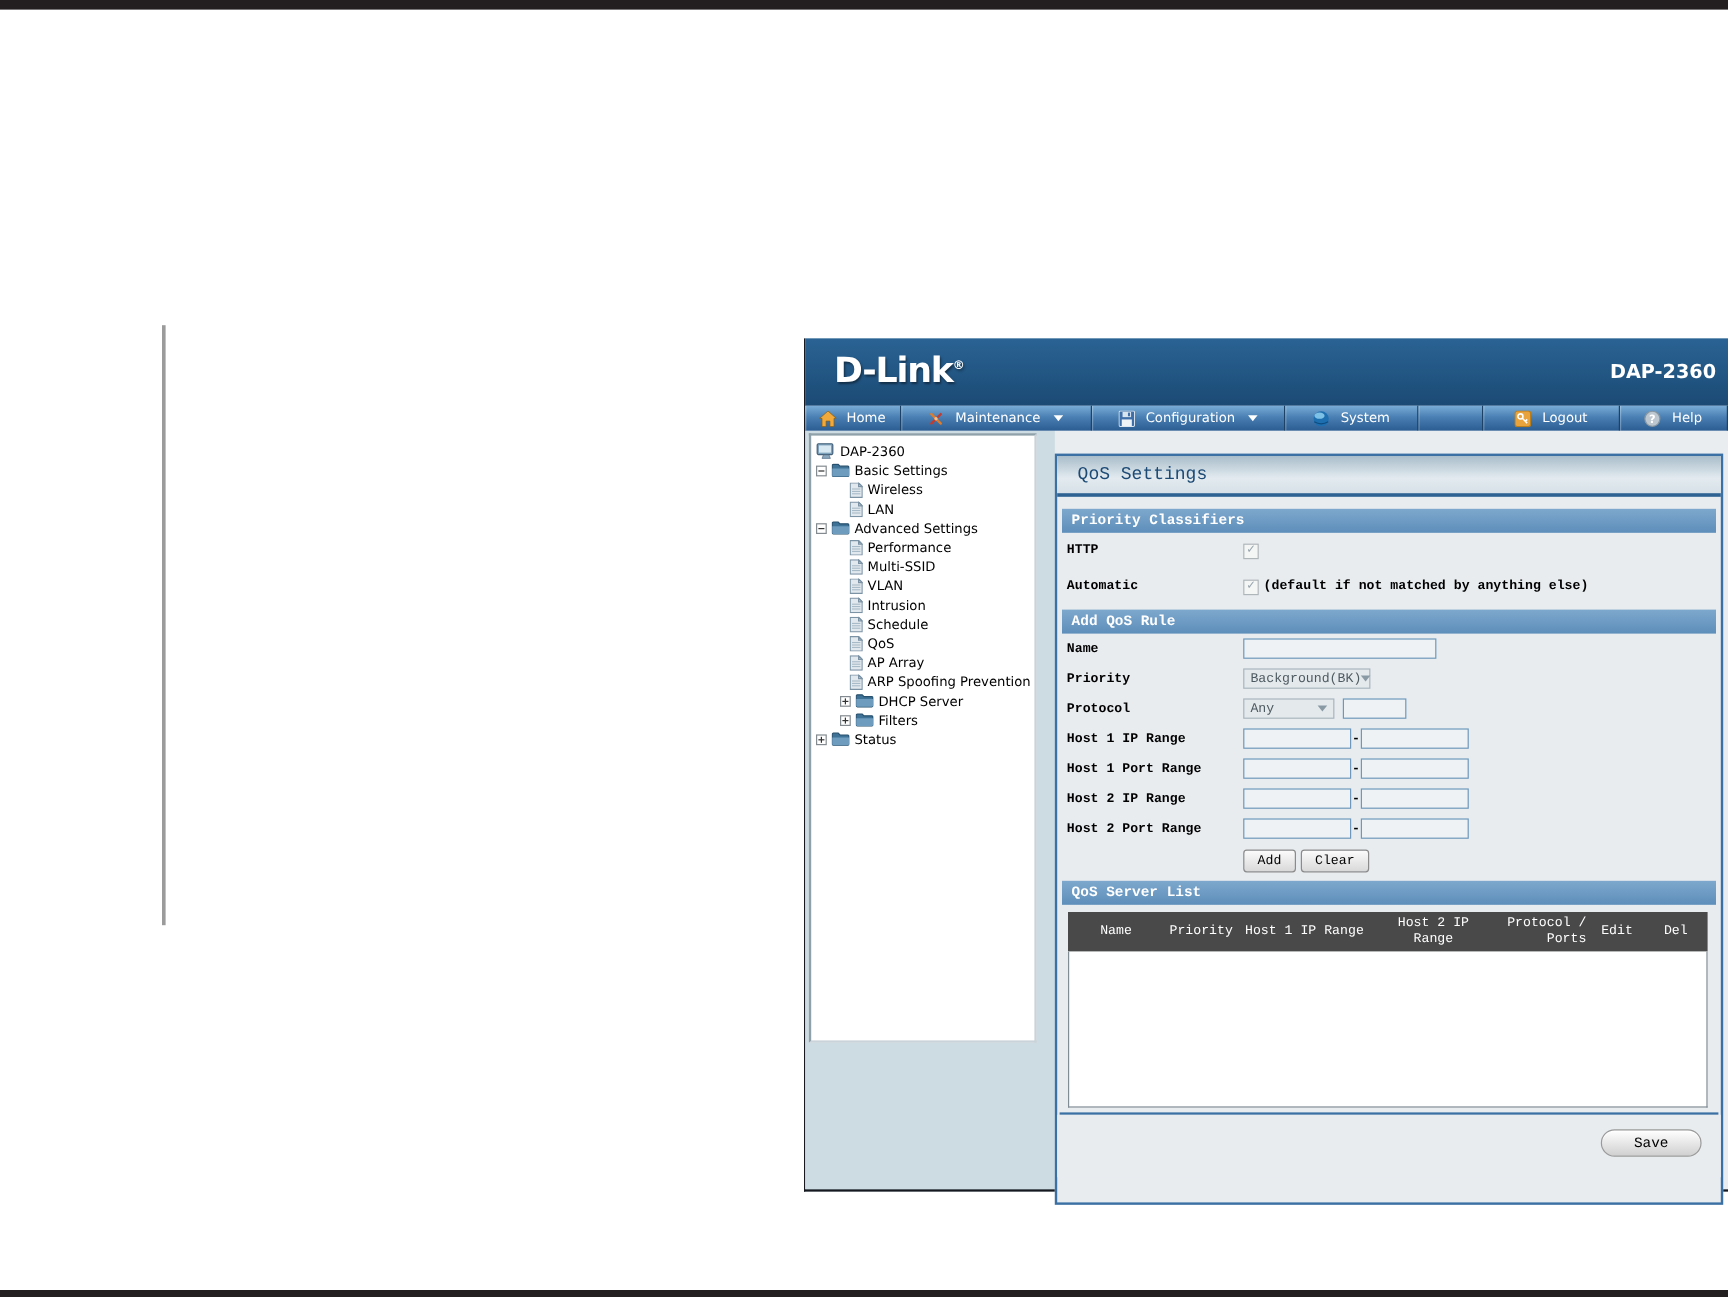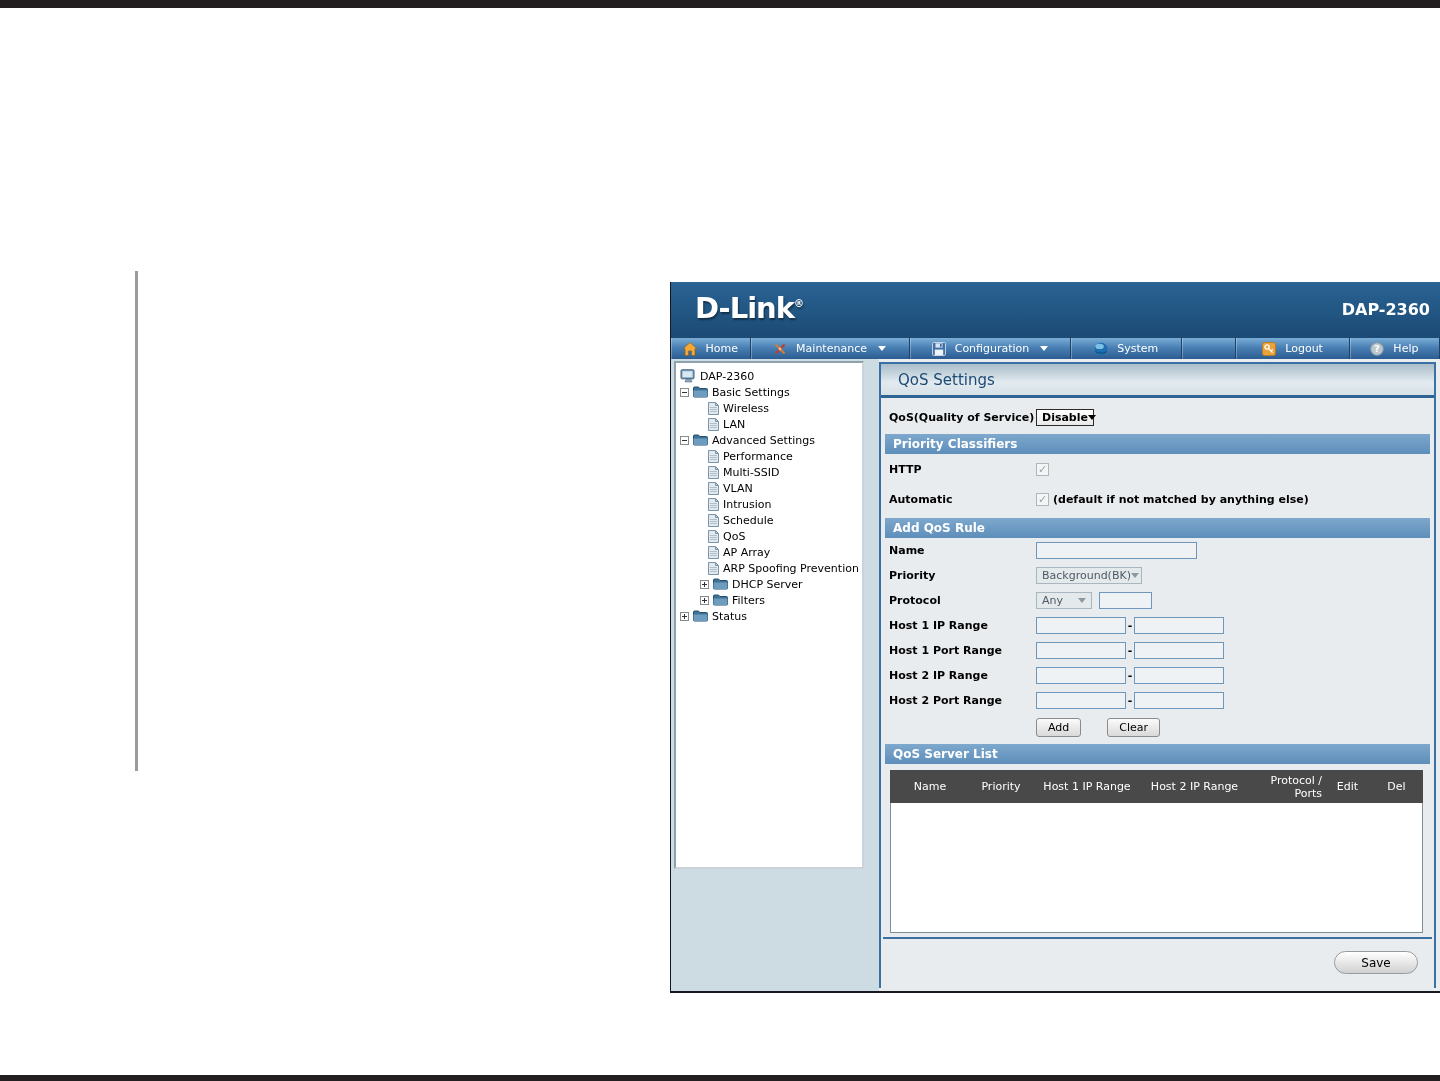--- a/index.html
+++ b/index.html
@@ -50,22 +50,22 @@
   .ind-p2{padding-left:32px}
   .ind-f2{padding-left:24px}
   .expbox{width:9px;height:9px;box-sizing:border-box;border:1px solid #848b90;background:#fff;
           position:relative;margin-right:4px;flex:0 0 auto;}
   .expbox::before{content:"";position:absolute;left:1px;top:3px;width:5px;height:1px;background:#333;}
   .expbox.plus::after{content:"";position:absolute;left:3px;top:1px;width:1px;height:5px;background:#333;}
   .tico{display:inline-flex;flex:0 0 auto;}
 
   
   .main-col{flex:1;background:#e9edf0;position:relative;}
-  .panel{position:absolute;left:0;top:3px;width:557px;height:626px;box-sizing:border-box;
-         border:2px solid var(--panel-border-blue,#3a70a3);background:#e8ecef;}
+  .panel{position:absolute;left:0;top:19px;width:557px;height:626px;box-sizing:border-box;
+         border:2px solid var(--panel-border-blue,#3a70a3);background:#e8ecef;font-family:Liberation Mono, monospace;}
   .title-bar{height:31px;background:linear-gradient(#a9bdca,#e3ebf0 60%,#d6e0e6);
              border-bottom:3px solid #2d6292;display:flex;align-items:center;padding-left:17px;
              color:var(--header-blue,#1c4b76);font-size:15px;}
   .content{padding:6px 0 0 0;}
   .qos-row{height:26px;display:flex;align-items:center;padding-left:8px;font-size:11px;font-weight:bold;color:#000;}
   .qos-row .flabel{width:147px;}
   .sec-header{height:20px;background:linear-gradient(#7ea8cd,#5d8eba);color:#fff;font-weight:bold;
               font-size:12px;display:flex;align-items:center;padding-left:8px;margin:4px 4px 0 4px;}
   .form-row{height:25px;display:flex;align-items:center;font-size:11px;font-weight:bold;
             padding-left:8px;color:#000;}
@@ -76,25 +76,25 @@
   .checkbox.checked::after{content:"\2713";}
   .txt{height:17px;border:1px solid #6d98bb;background:#eef2f5;box-sizing:border-box;font-size:11px;
        padding:0 3px;font-family:inherit;}
   .w-name{width:161px}.w-half{width:90px}.w-port{width:53px;margin-left:7px;}
   .dash{width:8px;text-align:center;flex:0 0 auto;}
   .fake-select{height:17px;box-sizing:border-box;display:inline-flex;align-items:center;
                justify-content:space-between;padding:0 5px;font-size:11px;cursor:pointer;}
   .sel-enabled{border:1px solid #2b2b2b;background:linear-gradient(#ffffff,#e9e9e9);color:#000;
                font-weight:bold;width:58px;}
   .sel-disabled{border:1px solid #a9b6bf;background:#e4e9ec;color:#4e5a61;font-weight:normal;}
-  .w-priority{width:106px}.w-proto{width:56px}
+  .w-priority{width:106px}.w-proto{width:76px}
   .tri{width:0;height:0;border-left:4px solid transparent;border-right:4px solid transparent;
        border-top:5px solid #000;flex:0 0 auto;}
   .tri.gray{border-top-color:#8a9aa5;}
-  .btn-row{display:flex;gap:26px;padding-left:155px;margin:5px 0 7px 0;}
+  .btn-row{display:flex;gap:4px;padding-left:155px;margin:5px 0 7px 0;}
   .btn{height:19px;padding:0 11px;font-size:11px;border:1px solid #8b8b8b;border-radius:3px;
        background:linear-gradient(#fbfbfb,#d9d9d9);cursor:pointer;font-family:inherit;color:#000;}
   .rules-table{margin:6px 11px 0 9px;width:533px;}
   .thead{display:flex;background:var(--table-header-gray,#494949);color:#fff;font-size:11px;height:33px;
          align-items:center;}
   .th{box-sizing:border-box;padding:0 3px;text-align:center;line-height:13px;}
   .c0{width:80px}.c1{width:62px}.c2{width:110px}.c3{width:105px}.c4{width:78px;text-align:right;}
   .c5{width:45px}.c6{width:53px}
   .tbody{height:130px;background:#ffffff;border:1px solid #808c93;border-top:none;box-sizing:border-box;}
   .blue-rule{height:2px;background:var(--panel-border-blue,#3f74a5);margin:4px 2px 0 2px;}
@@ -352,27 +352,20 @@
     </div>
 
     <div class="main-col">
       <div class="panel">
         <div class="title-bar">
           <span>QoS Settings</span>
         </div>
 
         <div class="content">
 
-          <div class="qos-row">
-            <span class="flabel">QoS(Quality of Service)</span>
-            <span class="fake-select sel-enabled">
-              <span>Disable</span>
-              <span class="tri"></span>
-            </span>
-          </div>
 
           <div class="sec-header">
             <span>Priority Classifiers</span>
           </div>
           <div class="form-row" style="height:30px">
             <span class="flabel">HTTP</span>
             <span class="checkbox checked"></span>
           </div>
           <div class="form-row" style="height:30px">
             <span class="flabel">Automatic</span>

